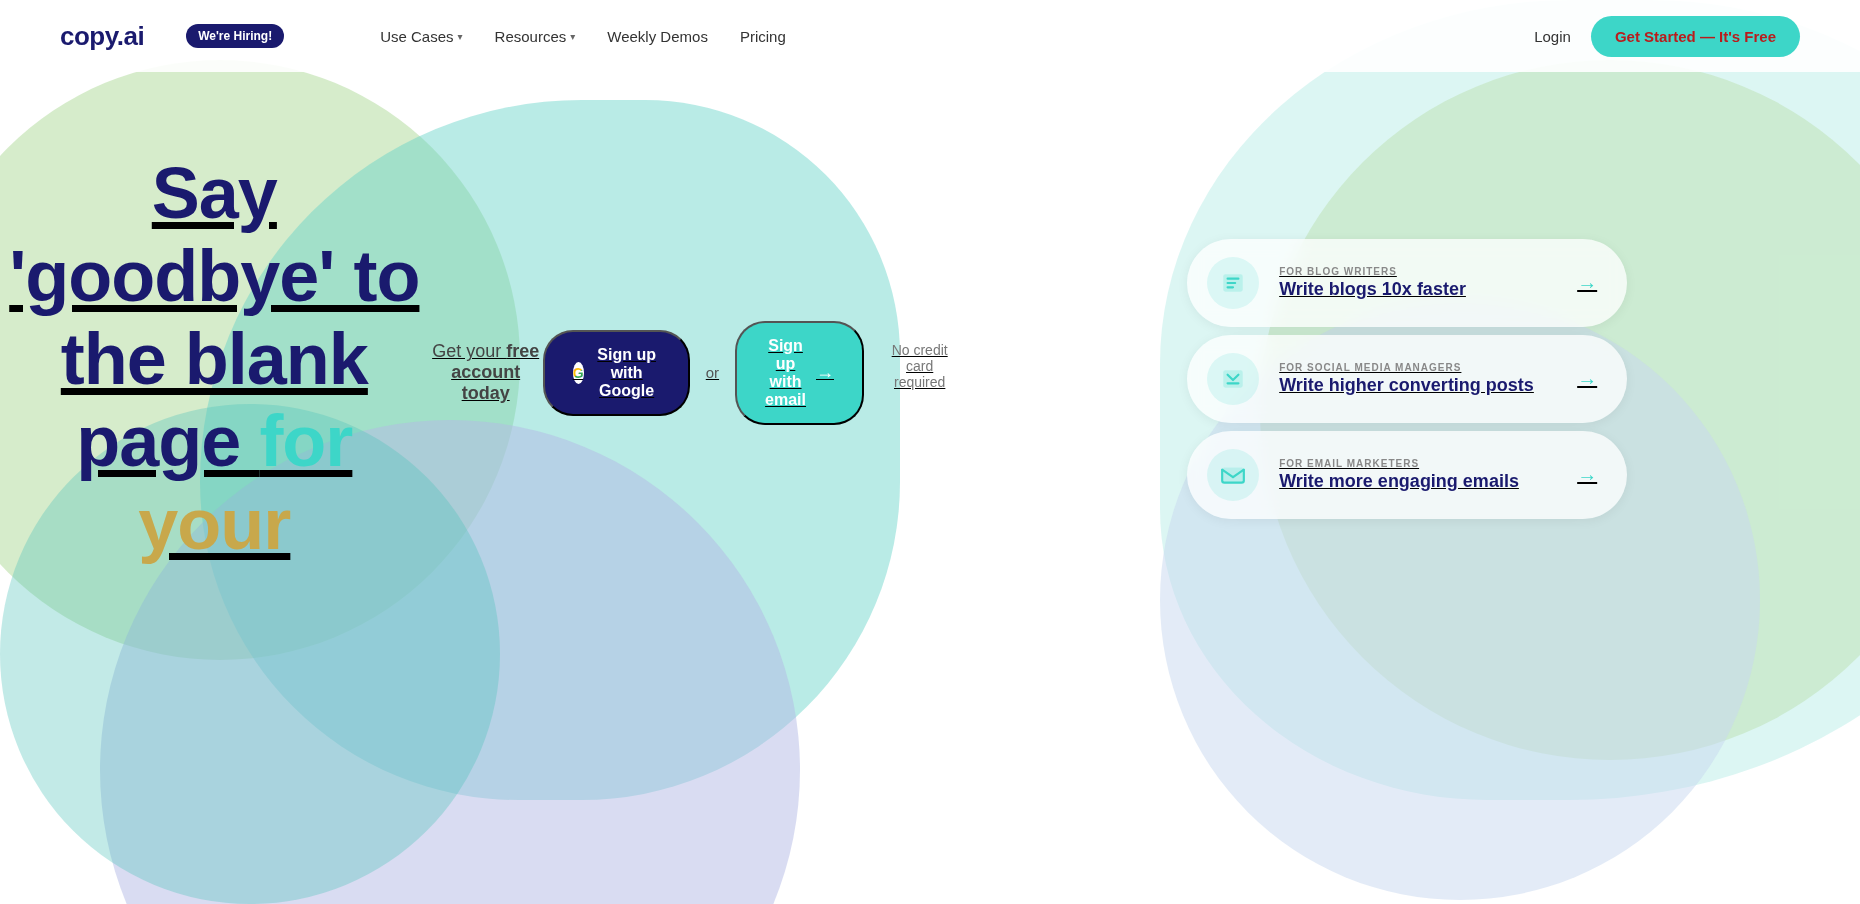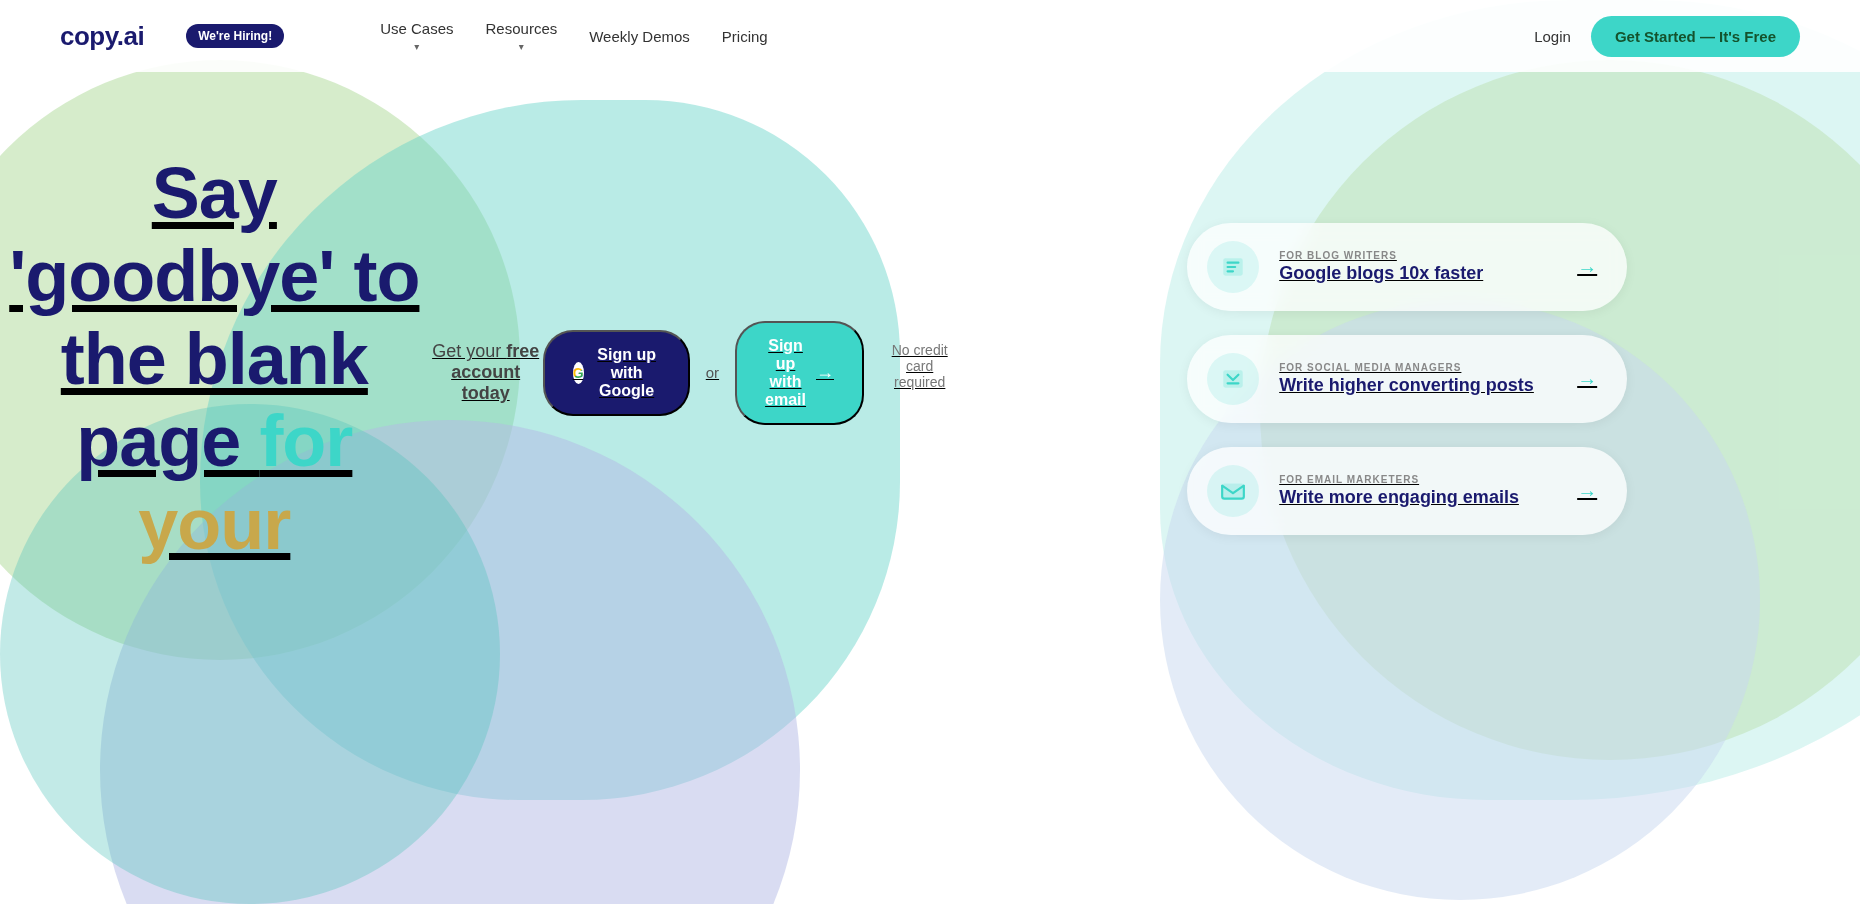--- a/index.html
+++ b/index.html
@@ -112,40 +112,39 @@
     .nav-link {
       display: flex;
       align-items: center;
       gap: 4px;
       font-size: 15px;
       color: #333;
       padding: 8px 12px;
       cursor: pointer;
       border-radius: 6px;
       font-weight: 500;
-      flex-direction: column;
     }
     .nav-link .chevron {
       font-size: 10px;
       color: #666;
     }
     .nav-right {
       display: flex;
       align-items: center;
       gap: 20px;
     }
     .login-btn {
       font-size: 15px;
       color: #333;
       font-weight: 500;
       cursor: pointer;
     }
     .get-started-btn {
       background: #3dd6c8;
-      color: #14532d;
+      color: #b91c1c;
       font-size: 15px;
       font-weight: 600;
       padding: 12px 24px;
       border-radius: 30px;
       cursor: pointer;
       white-space: nowrap;
     }
 
     
     .hero {
@@ -240,21 +239,21 @@
       font-size: 14px;
       color: #777;
       margin-left: 21px;
     }
 
     
     .feature-cards {
       display: flex;
       flex-direction: column;
       align-items: center;
-      gap: 24px;
+      gap: 8px;
       margin-top: 40px;
       width: 100%;
     }
     .feature-card {
       display: flex;
       align-items: center;
       gap: 20px;
       background: rgba(255,255,255,0.75);
       backdrop-filter: blur(8px);
       border-radius: 50px;
@@ -364,21 +363,21 @@
   <div class="feature-cards">
     <div class="feature-card">
       <div class="card-icon-wrap">
         <svg width="26" height="26" viewBox="0 0 24 24" fill="none">
           <rect x="3" y="4" width="18" height="16" rx="2" fill="#3dd6c8" opacity="0.2"></rect>
           <path d="M7 8h10M7 12h7M7 16h5" stroke="#3dd6c8" stroke-width="2" stroke-linecap="round"></path>
         </svg>
       </div>
       <div class="card-text">
         <div class="card-label">FOR BLOG WRITERS</div>
-        <div class="card-title">Google blogs 10x faster</div>
+        <div class="card-title">Write blogs 10x faster</div>
       </div>
       <span class="card-arrow">→</span>
     </div>
     <div class="feature-card">
       <div class="card-icon-wrap">
         <svg width="26" height="26" viewBox="0 0 24 24" fill="none">
           <rect x="3" y="4" width="18" height="16" rx="2" fill="#3dd6c8" opacity="0.2"></rect>
           <path d="M7 8l5 5 5-5" stroke="#3dd6c8" stroke-width="2" stroke-linecap="round" stroke-linejoin="round"></path>
           <path d="M17 16H7" stroke="#3dd6c8" stroke-width="2" stroke-linecap="round"></path>
         </svg>

